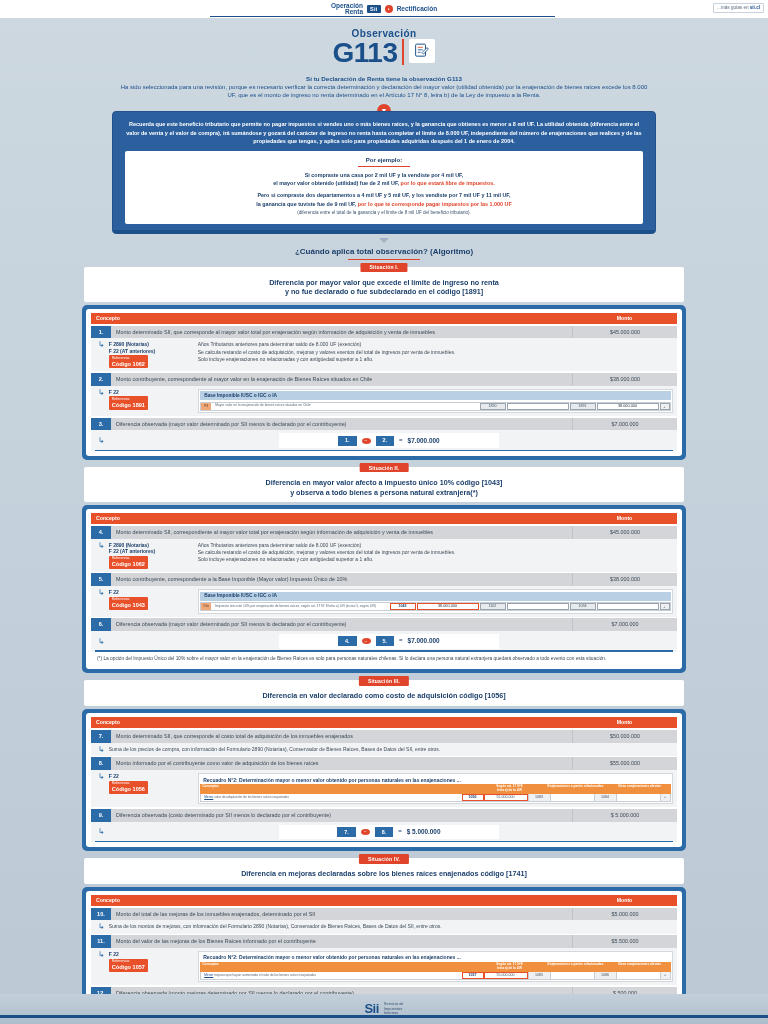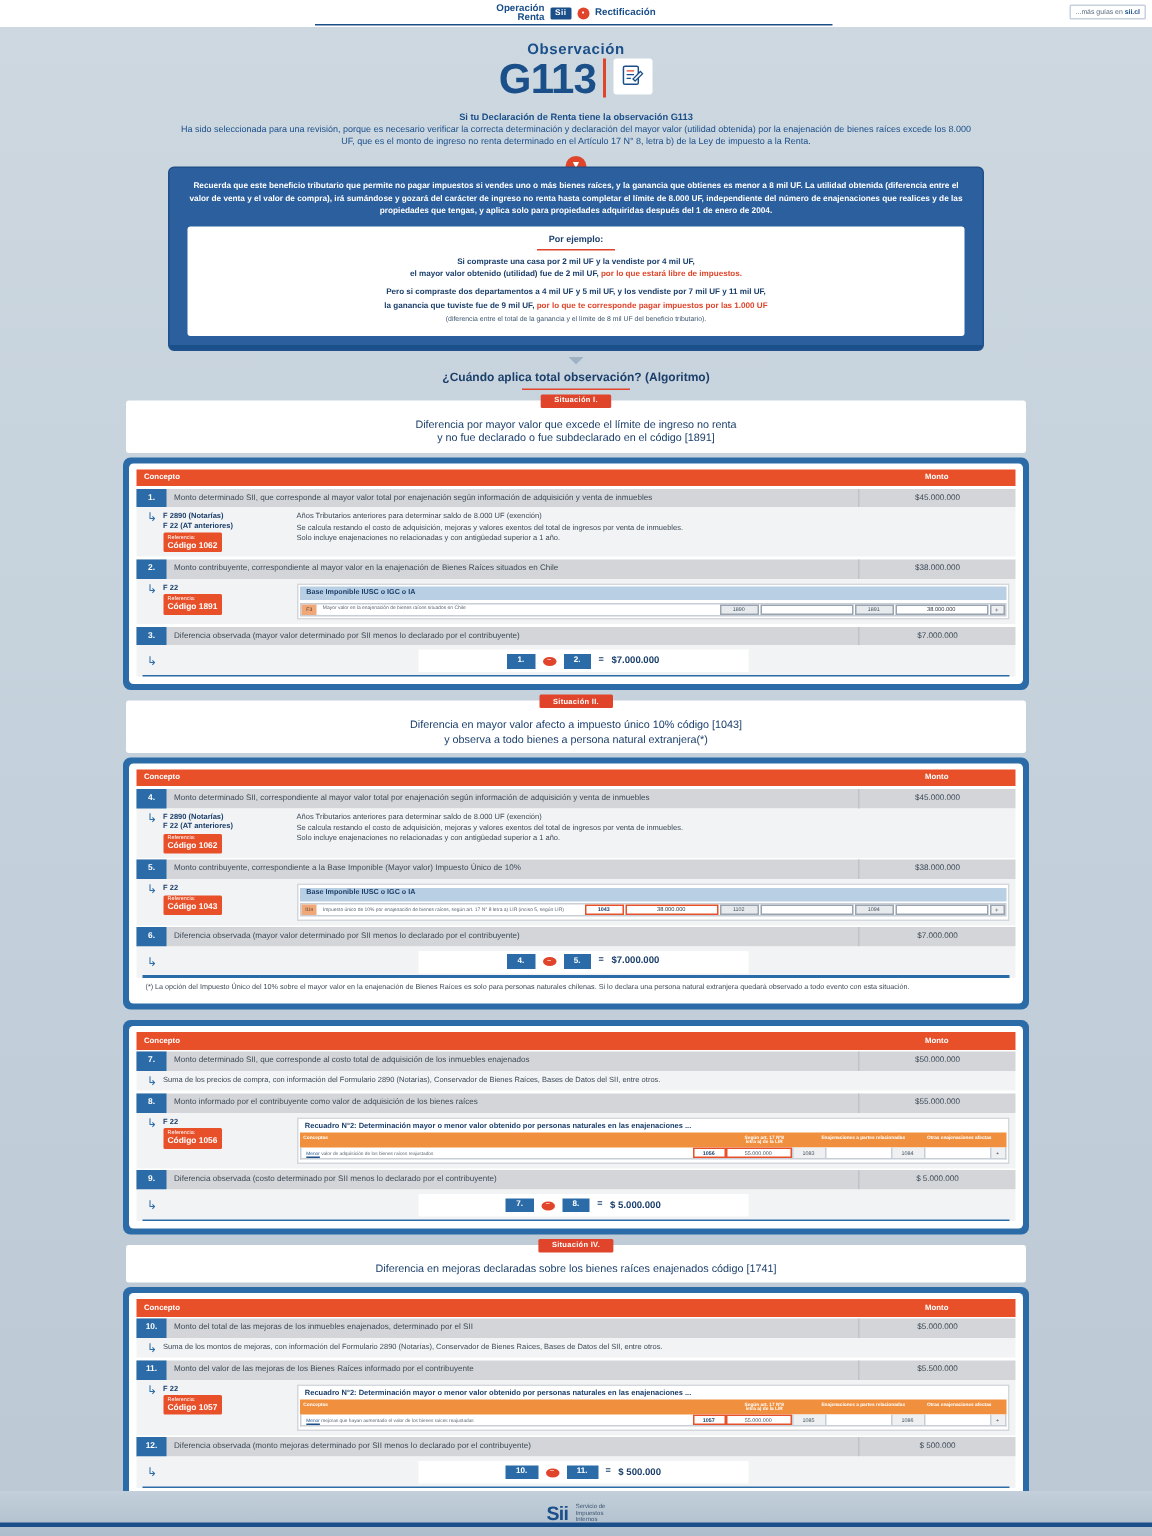--- a/index.html
+++ b/index.html
@@ -89,21 +89,21 @@
   .sit-wrap{margin-top:7px;}
   .sit-head{
     background:#fff;margin:0 84px;border-radius:2px;padding:6px 6px 5px;text-align:center;
     position:relative;
   }
   .sit-badge{
     position:absolute;left:50%;transform:translateX(-50%);top:-4px;
     background:#e0452b;color:#fff;font-size:5px;font-weight:bold;
     padding:1.5px 9px;border-radius:1px;letter-spacing:.2px;
   }
-  .sit-title{margin-top:5px;font-size:7.2px;font-weight:normal;color:#1b3f6b;line-height:1.3;}
+  .sit-title{margin-top:5px;font-size:7.2px;font-weight:bold;color:#1b3f6b;line-height:1.3;}
 
   .sit-panel{
     margin:3px 82px 0;background:#2b6ca8;border-radius:5px;padding:4px;
   }
   .sit-inner{background:#fff;border-radius:3px;padding:4px 5px 5px;}
 
   
   .thead{display:flex;background:#e8502a;color:#fff;font-weight:bold;font-size:5.2px;}
   .thead .c1{flex:1;padding:2.5px 5px;}
   .thead .c2{width:105px;padding:2.5px 5px;text-align:center;}
@@ -402,20 +402,24 @@
           <span class="chip-n">5.</span>
           <span class="eq">=</span>
           <span class="sumtot">$7.000.000</span>
         </div>
       </div>
         <div class="footnote">(*) La opción del Impuesto Único del 10% sobre el mayor valor en la enajenación de Bienes Raíces es solo para personas naturales chilenas. Si lo declara una persona natural extranjera quedará observado a todo evento con esta situación.</div>
       </div>
     </div>
   </div>
       <div class="sit-wrap">
+    <div class="sit-head">
+      <div class="sit-badge">Situación III.</div>
+      <div class="sit-title"><span>Diferencia en valor declarado como costo de adquisición código [1056]</span></div>
+    </div>
     <div class="sit-panel">
       <div class="sit-inner">
         <div class="thead">
           <div class="c1">Concepto</div>
           <div class="c2">Monto</div>
         </div>
         <div class="row">
         <div class="num">7.</div>
         <div class="desc">Monto determinado SII, que corresponde al costo total de adquisición de los inmuebles enajenados</div>
         <div class="amt">$50.000.000</div>

